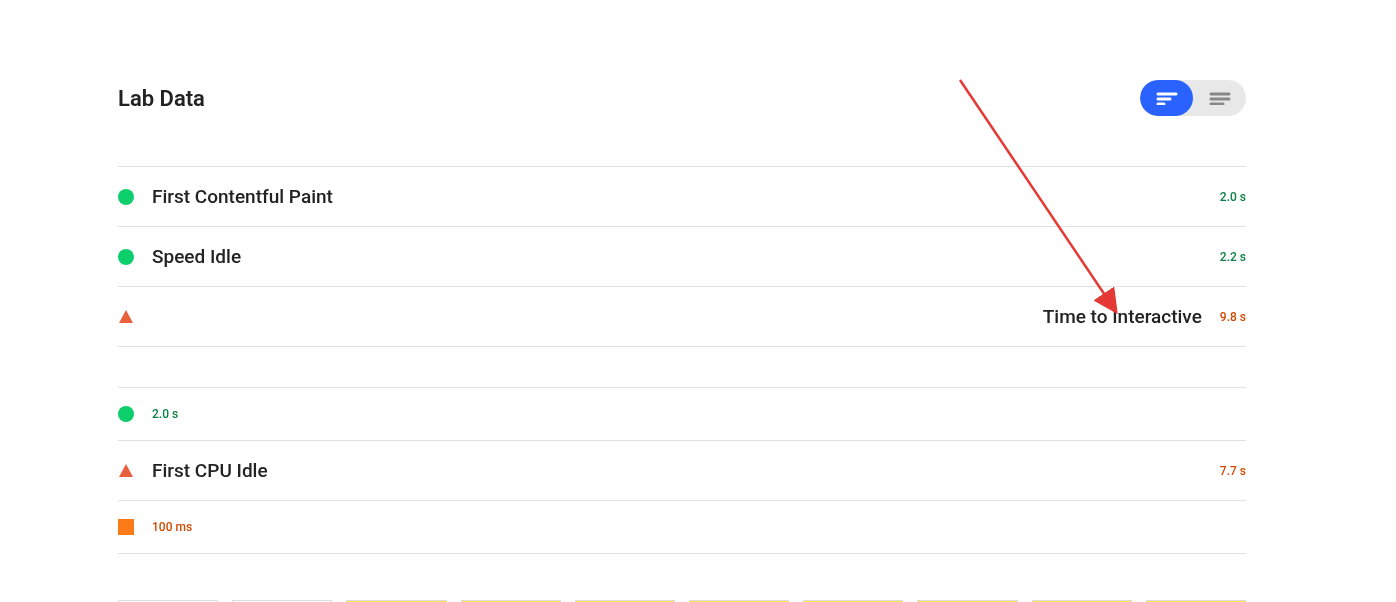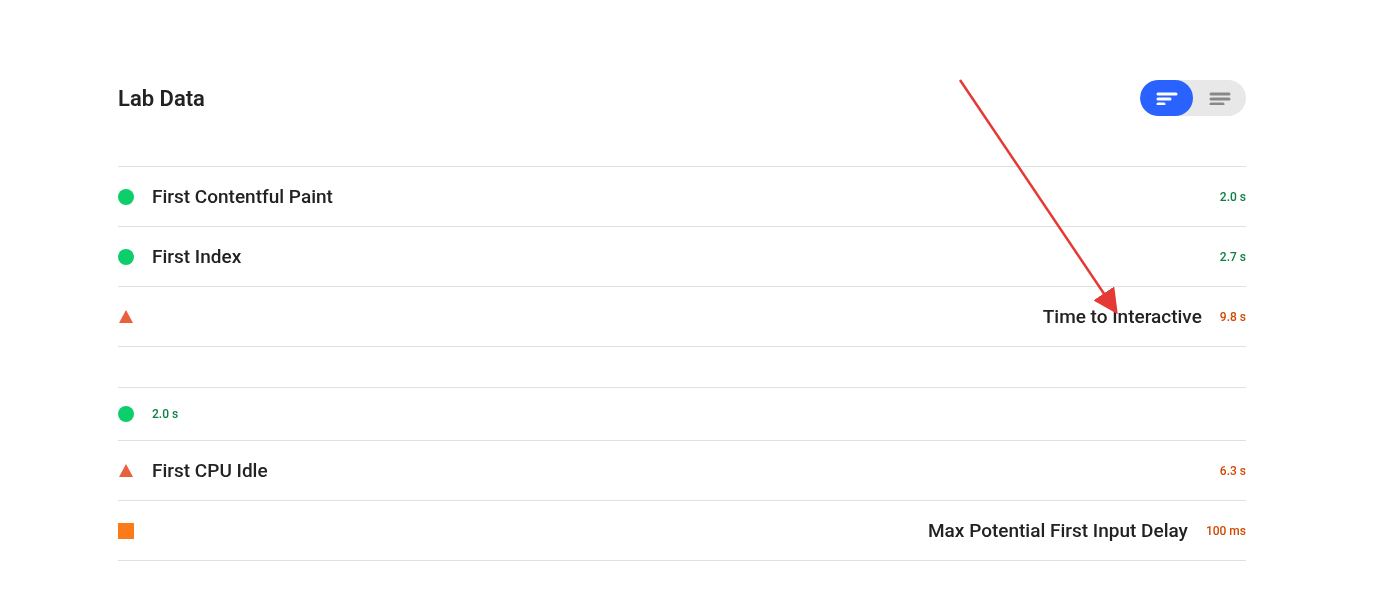--- a/index.html
+++ b/index.html
@@ -192,22 +192,22 @@
 
   <div class="metrics-grid">
     <div class="metrics-col">
       <div class="metric-row">
         <span class="metric-icon icon-pass"></span>
         <span class="metric-label">First Contentful Paint</span>
         <span class="metric-value pass">2.0 s</span>
       </div>
       <div class="metric-row">
         <span class="metric-icon icon-pass"></span>
-        <span class="metric-label">First Index</span>
-        <span class="metric-value pass">2.7 s</span>
+        <span class="metric-label">Speed Idle</span>
+        <span class="metric-value pass">2.2 s</span>
       </div>
       <div class="metric-row">
         <span class="metric-icon icon-fail">
           <svg viewBox="0 0 16 16" width="16" height="16">
               <polygon points="8,1 15,14 1,14"></polygon>
             </svg>
         </span>
         <span class="metric-label">Time to Interactive</span>
         <span class="metric-value fail">9.8 s</span>
       </div>
@@ -217,25 +217,24 @@
         <span class="metric-icon icon-pass"></span>
         <span class="metric-value pass">2.0 s</span>
       </div>
       <div class="metric-row">
         <span class="metric-icon icon-fail">
           <svg viewBox="0 0 16 16" width="16" height="16">
               <polygon points="8,1 15,14 1,14"></polygon>
             </svg>
         </span>
         <span class="metric-label">First CPU Idle</span>
-        <span class="metric-value fail">6.3 s</span>
+        <span class="metric-value fail">7.7 s</span>
       </div>
       <div class="metric-row">
         <span class="metric-icon icon-avg"></span>
-        <span class="metric-label">Max Potential First Input Delay</span>
         <span class="metric-value fail">100 ms</span>
       </div>
     </div>
   </div>
 
   <div class="filmstrip" id="filmstrip">
       <div class="thumb blank"></div>
       <div class="thumb blank"></div>
       <div class="thumb">
         <div class="thumb-top">

